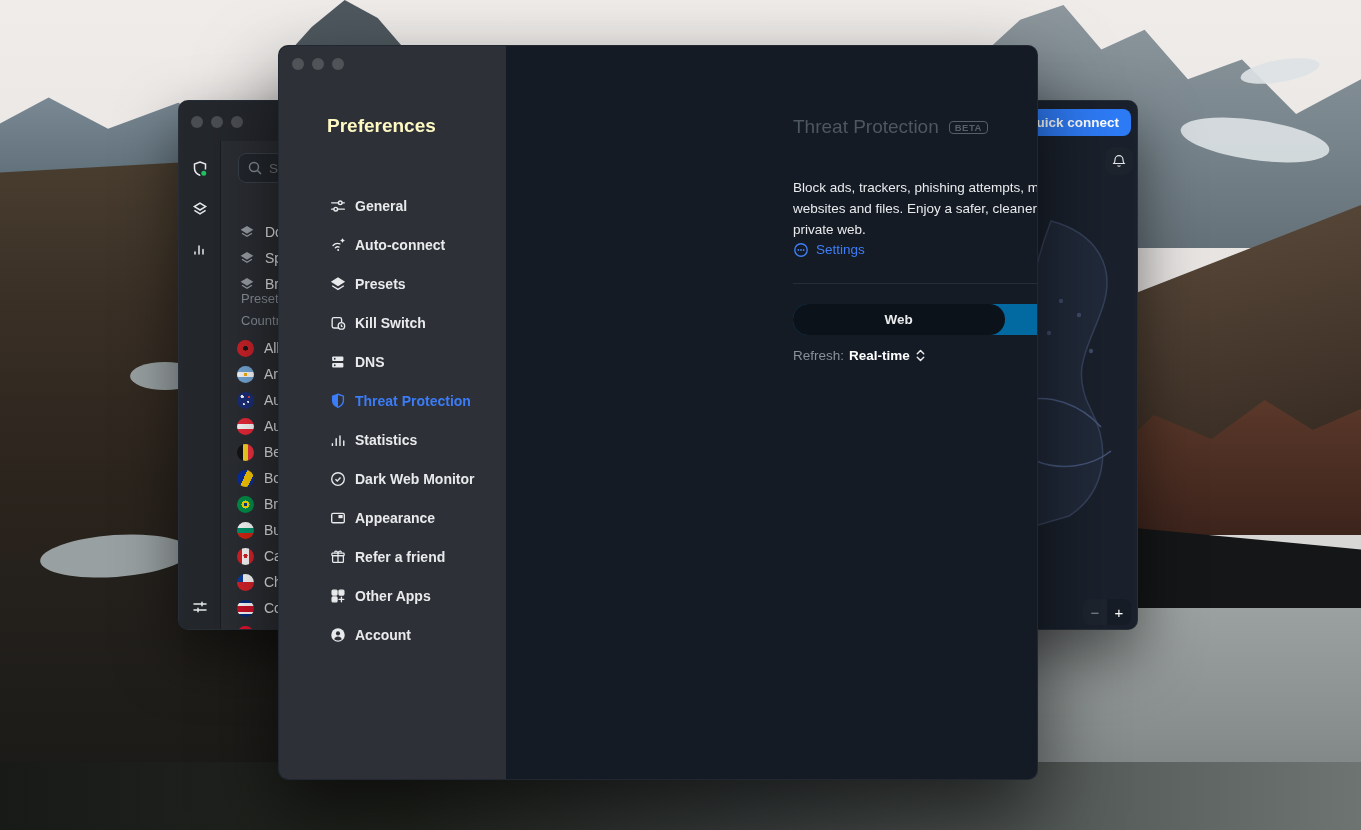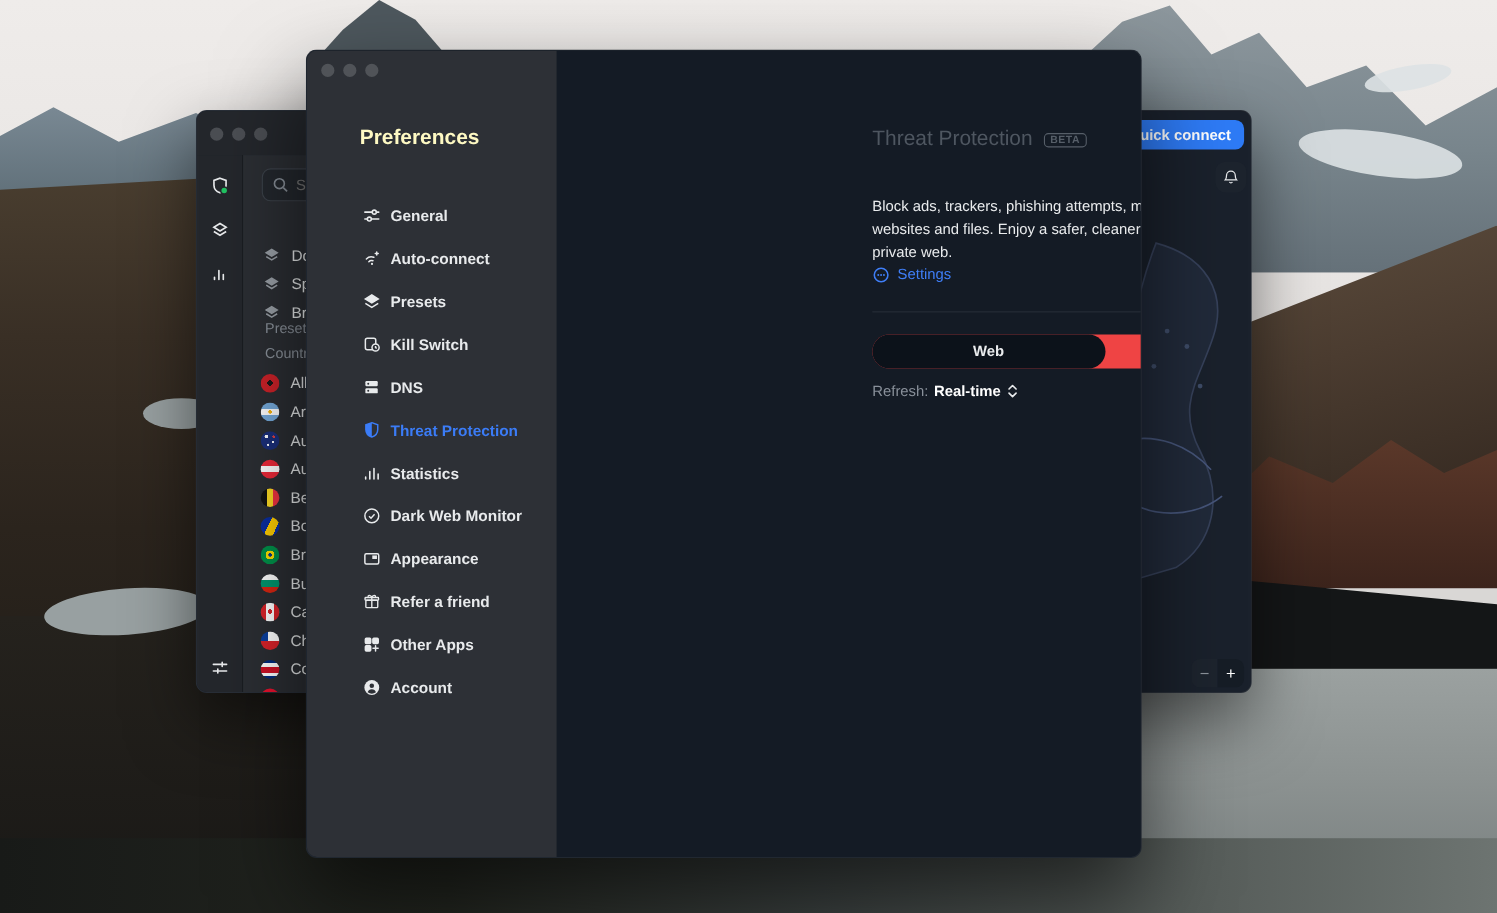--- a/index.html
+++ b/index.html
@@ -63,32 +63,32 @@
     font-size:13.5px;font-weight:700;display:flex;align-items:center;padding-left:16px;border:none}
   .bell-btn{position:absolute;left:926px;top:46px;width:28px;height:28px;background:#1d242e;border-radius:9px;display:flex;align-items:center;justify-content:center;color:#e8eaec}
   .zoom-ctl{position:absolute;left:904px;top:498px;width:48px;height:26px;border-radius:8px;overflow:hidden;display:flex;font-size:15px}
   .zoom-ctl span{flex:1;display:flex;align-items:center;justify-content:center}
   .zo{background:#1d242e;color:#8d949c}.zi{background:#161d26;color:#fff}
 
   
   .win-prefs{left:278px;top:45px;width:760px;height:735px;background:#141b25;z-index:10;box-shadow:0 35px 80px rgba(0,0,0,.6)}
   .pf-side{position:absolute;left:0;top:0;width:227px;height:735px;background:#2d3036}
   .pf-title{position:absolute;left:48px;top:69px;font-size:19px;font-weight:700;color:#fef9c3}
-  .pf-menu{position:absolute;left:0;top:130px;width:227px}
+  .pf-menu{position:absolute;left:0;top:140px;width:227px}
   .mrow{display:flex;align-items:center;height:39px;padding-left:50px;gap:8px;color:#e8eaec;font-size:14px;font-weight:600}
   .mrow svg{width:18px;height:18px;flex:none}
   .mrow.active{color:#3b7cf7}
   .pf-main{position:absolute;left:227px;top:0;width:533px;height:735px}
   .tp-head{position:absolute;left:287px;top:70px;display:flex;align-items:center;gap:10px}
   .tp-title{font-size:19px;color:#4e5660}
   .tp-badge{font-size:9.5px;font-weight:700;letter-spacing:.5px;color:#565e68;border:1.5px solid #565e68;border-radius:4px;padding:0 5px}
   .tp-desc{position:absolute;left:287px;top:131px;width:344px;font-size:13.5px;line-height:21px;color:#e9ebed}
   .settings-link{position:absolute;left:287px;top:196px;display:flex;gap:7px;color:#3f7ef7;font-size:13.5px}
   .divider{position:absolute;left:287px;top:237px;width:423px;height:1px;background:#262d37}
-  .seg{position:absolute;left:287px;top:258px;width:423px;height:31px;border-radius:16px;background:#ef4444;display:flex}
+  .seg{position:absolute;left:287px;top:258px;width:423px;height:31px;border-radius:16px;background:#0369a1;display:flex}
   .seg-btn{flex:1;display:flex;align-items:center;justify-content:center;font-size:13.5px;color:#e9ebed;border-radius:16px}
   .seg-btn.sel{background:#0c121a;font-weight:700}
   .ctl-row{position:absolute;left:287px;top:296px;width:423px;height:26px;display:flex;justify-content:space-between;align-items:center}
   .refresh{display:flex;align-items:center;gap:5px;font-size:13.5px}
   .refresh .rl{color:#89909a}.refresh .rv{color:#fff;font-weight:700}
 </style>
 </head>
 <body>
 
 <div>

